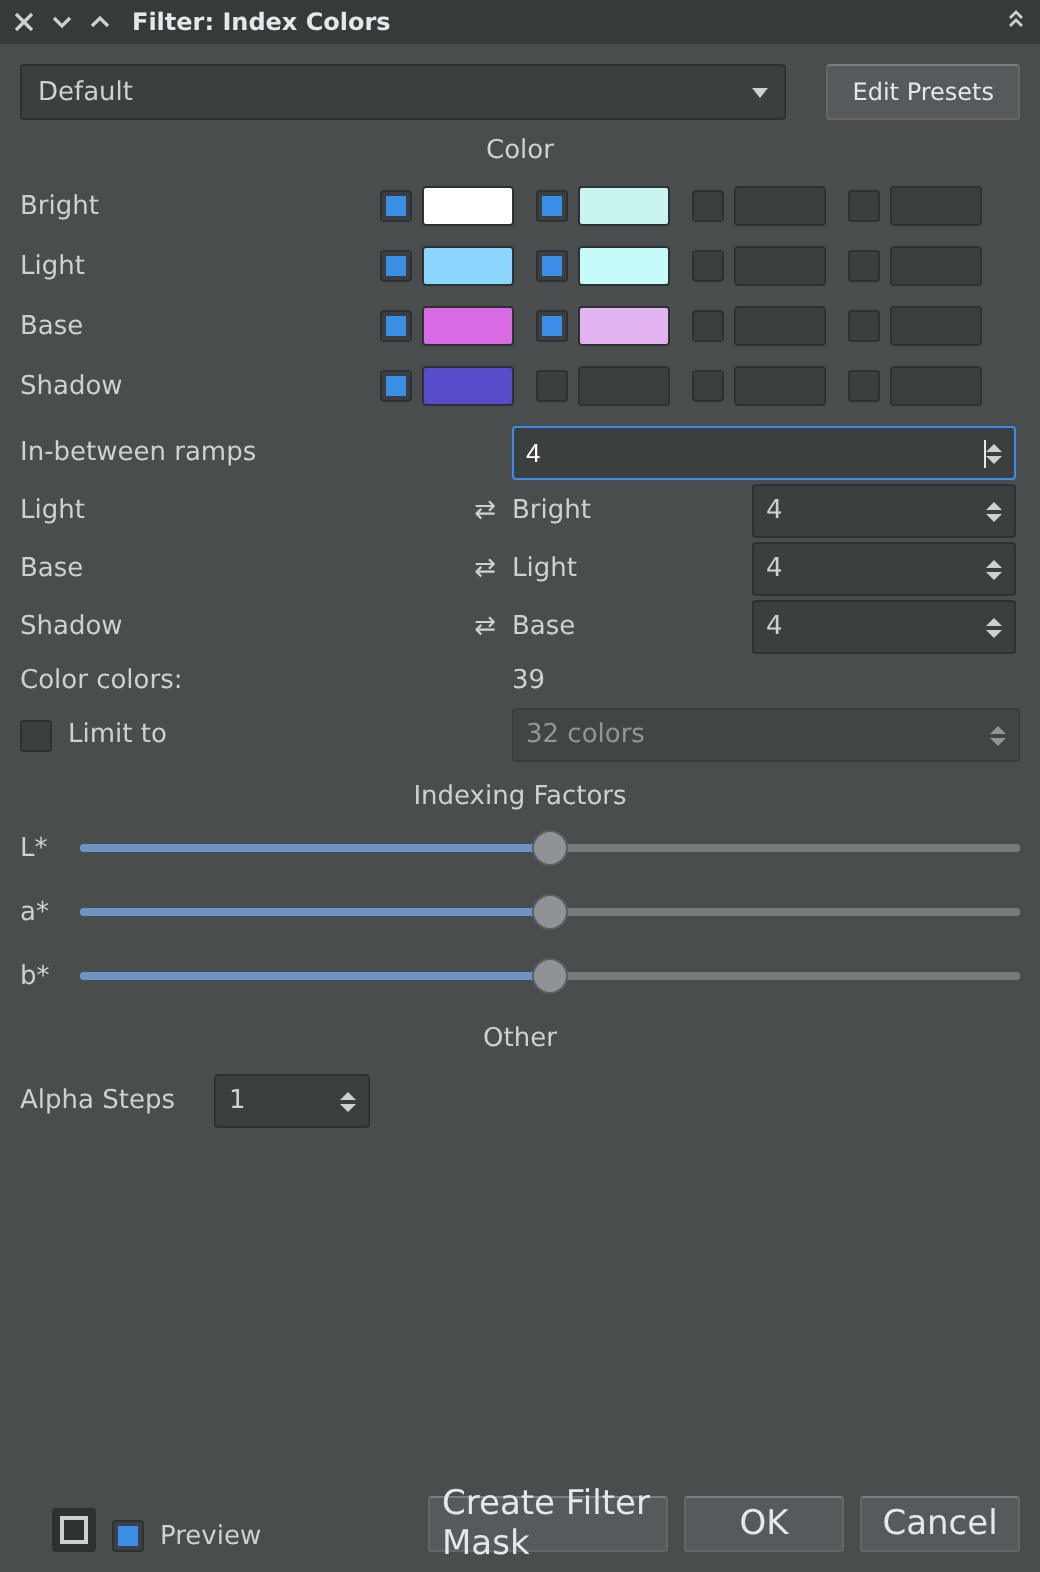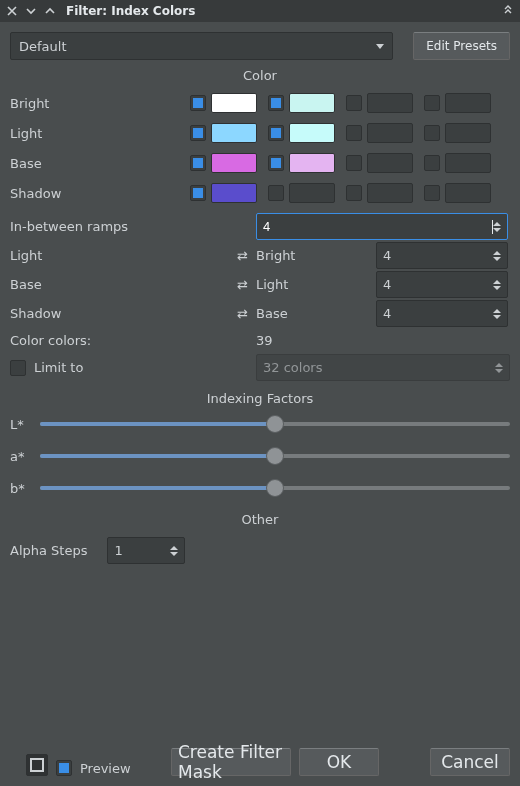--- a/index.html
+++ b/index.html
@@ -122,21 +122,21 @@
   .slider .fill { position:absolute; top:6px; left:0; height:4px; background:#6c93c2; border-radius:2px; }
   .slider .thumb { position:absolute; top:-1px; width:18px; height:18px; background:#8f9396; border:1px solid #5a5e60; border-radius:9px; transform:translateX(-9px); }
   .foot {
     position:absolute; left:16px; right:0; bottom:0;
     padding: 10px;
     display:flex; align-items:flex-end; gap:8px;
   }
   .foot .spacer { flex:1; }
   .fb { height:28px; background:#565a5c; border:1px solid #666; border-top-color:#7a7e80; border-radius:2px; display:flex; align-items:center; justify-content:center; color:#e4e8eb; font-size:17px; }
   .fb.ok { width:80px; }
-  .fb.cancel { width:80px;margin-left:43px; }
+  .fb.cancel { width:80px; }
   .fb.mask { width:120px; padding:0 6px; }
   .onoff-sw {
     width:22px; height:22px;
     background:#2f3233; border:1px solid #2e3132; border-radius:2px;
     display:flex; align-items:center; justify-content:center;
   }
   .onoff-sw .inner { width:14px; height:14px; border:2px solid #cdd1d4; }
   .cbox {
     width:16px; height:16px; background:#3b3f40; border:1px solid #2e3132; border-radius:2px;
     display:flex; align-items:center; justify-content:center;

